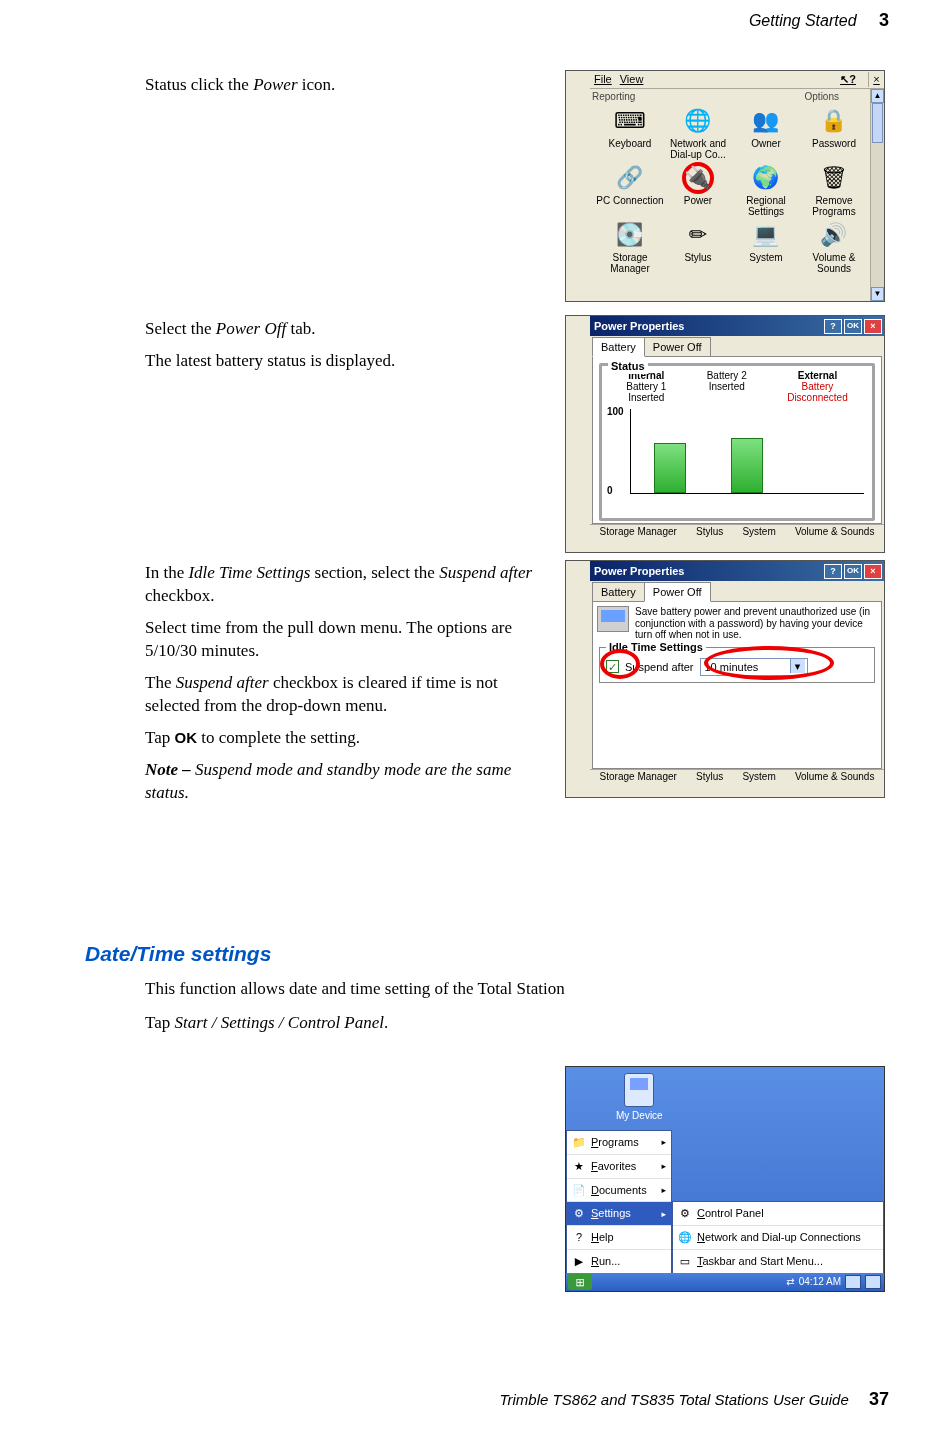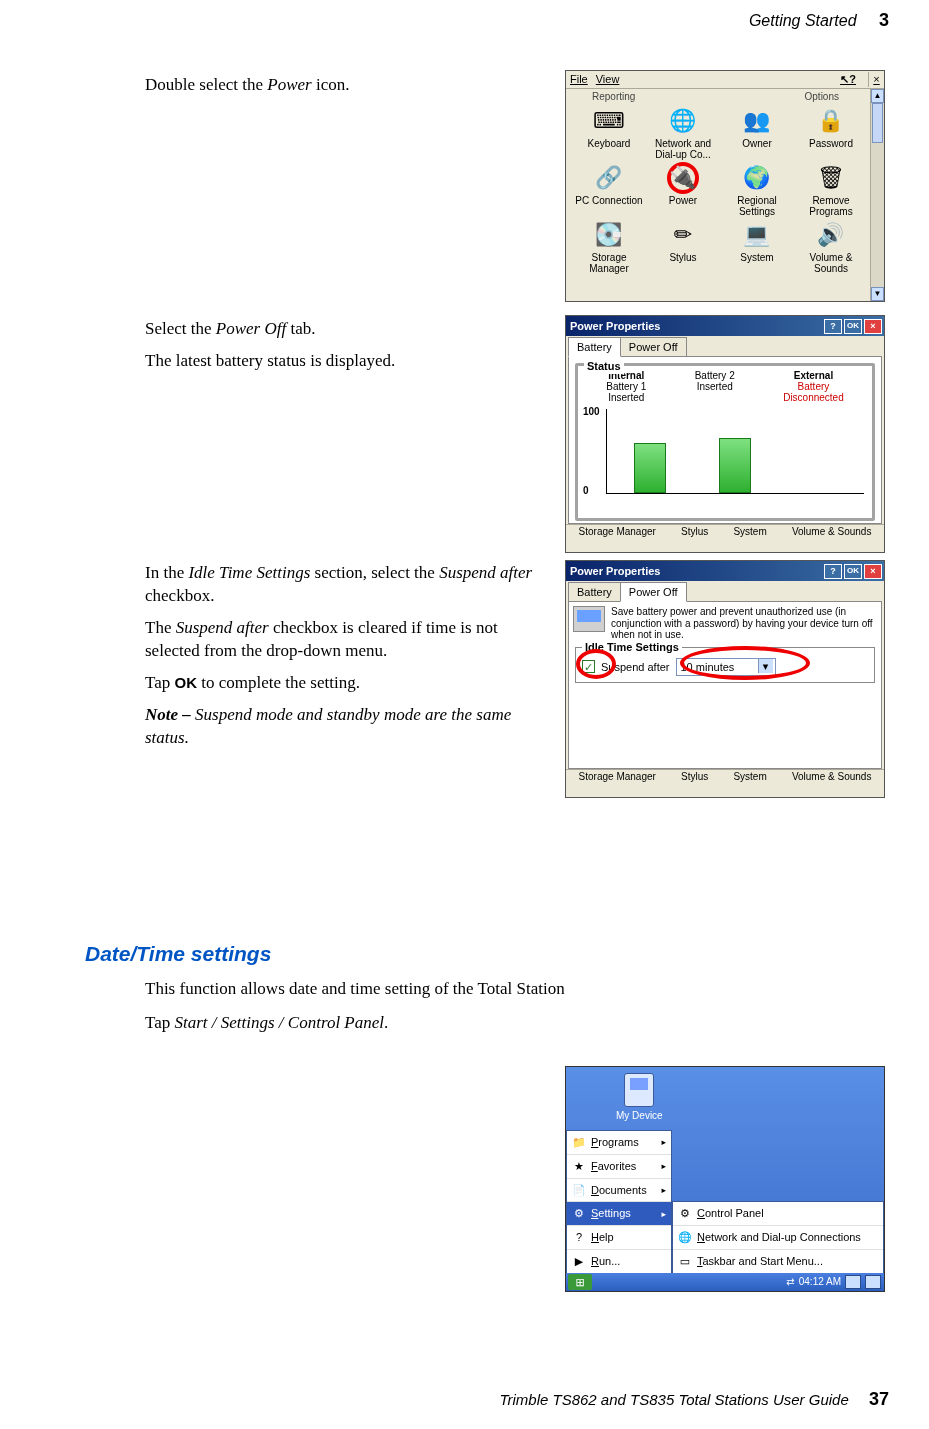--- a/index.html
+++ b/index.html
@@ -39,21 +39,21 @@
     position: absolute;
     left: 85px;
     font-family: Arial, sans-serif;
     font-weight: bold;
     font-style: italic;
     color: #0055c4;
     font-size: 21px;
   }
 
   
-  .shot { position: absolute; border: 1px solid #555; font-family: Tahoma, Arial, sans-serif; font-size: 11px; background: #ece9d8; }
+  .shot { position: absolute; border: 1px solid #555; font-family: Tahoma, Arial, sans-serif; font-size: 11px; background: #ece9d8; padding-left: 24px; }
   .s1 { top: 70px; left: 565px; width: 320px; height: 232px; }
   .menubar { height: 18px; background: #ece9d8; border-bottom: 1px solid #aca899; padding-left: 4px; display: flex; align-items: center; gap: 8px; }
   .menubar span { text-decoration: underline; text-decoration-color: #000; }
   .menubar .help-cursor { margin-left: auto; margin-right: 4px; font-weight: bold; }
   .menubar .close-x { background: #ece9d8; width: 16px; text-align: center; border-left: 1px solid #aca899; }
   .icon-grid { display: grid; grid-template-columns: repeat(4, 1fr); padding: 4px 2px 4px 6px; gap: 2px 0; }
   .icon-cell { text-align: center; font-size: 10px; line-height: 1.05; }
   .icon-cell .glyph { width: 32px; height: 32px; margin: 0 auto 2px; display: flex; align-items: center; justify-content: center; font-size: 22px; }
   .circle-red { border: 4px solid #e00; border-radius: 50%; padding: 2px; }
   .scrollbar-v { position: absolute; top: 18px; right: 0; bottom: 0; width: 14px; background: #dcd8c8; border-left: 1px solid #aca899; }
@@ -93,21 +93,21 @@
 
   .s3 { top: 560px; left: 565px; width: 320px; height: 238px; }
   .desc-row { display: flex; gap: 6px; align-items: flex-start; margin-bottom: 6px; }
   .desc-row .laptop { width: 32px; height: 26px; background: #d0d0d0; border: 1px solid #888; position: relative; flex-shrink: 0; }
   .desc-row .laptop::after { content: ''; position: absolute; top: 3px; left: 3px; right: 3px; height: 12px; background: #6aa0ff; }
   .desc-text { font-size: 10px; line-height: 1.15; }
   .idle-box { border: 1px solid #888; margin: 2px; padding: 10px 6px 6px; position: relative; }
   .idle-title { position: absolute; top: -8px; left: 6px; background: #fff; padding: 0 3px; font-weight: bold; font-size: 11px; }
   .idle-row { display: flex; align-items: center; gap: 6px; position: relative; }
   .chk { width: 13px; height: 13px; border: 1px solid #2a7a2a; background: #fff; display: flex; align-items: center; justify-content: center; color: #2a7a2a; font-size: 11px; flex-shrink: 0; }
-  .sel { border: 1px solid #7a93bc; background: #fff; padding: 1px 16px 1px 4px; font-size: 11px; position: relative; width: 100px; }
+  .sel { border: 1px solid #7a93bc; background: #fff; padding: 1px 16px 1px 4px; font-size: 11px; position: relative; width: 108px; }
   .sel::after { content: '▾'; position: absolute; right: 2px; top: 0; width: 14px; text-align: center; background: #cbe0ff; border-left: 1px solid #7a93bc; }
   .oval-red { position: absolute; border: 4px solid #e00; border-radius: 50%; pointer-events: none; }
 
   
   .s4 { top: 1066px; left: 565px; width: 320px; height: 226px; background: linear-gradient(to bottom, #5a8fe6 0%, #3a6bc8 100%); border: 1px solid #333; }
   .desktop-icon { position: absolute; top: 6px; left: 6px; text-align: center; color: #fff; font-size: 10px; margin-left: 44px; }
   .desktop-icon .gl { width: 30px; height: 34px; background: #dde9ff; border: 1px solid #3a5a9a; margin: 0 auto 2px; border-radius: 3px; position: relative; }
   .desktop-icon .gl::after { content: ''; position: absolute; top: 4px; left: 5px; right: 5px; height: 12px; background: #7aa0ff; }
   .start-col { position: absolute; bottom: 18px; left: 0; width: 106px; background: #fff; border: 1px solid #3a5a9a; border-bottom: none; }
   .menu-row { display: flex; align-items: center; gap: 5px; padding: 4px 5px; font-size: 11px; border-bottom: 1px solid #e0e0e0; position: relative; }
@@ -126,21 +126,21 @@
 </style>
 </head>
 <body>
 
 <div class="header">
   <span>Getting Started</span>
   <span class="chap">3</span>
 </div>
 
 <div class="body-text" style="top:74px">
-  <p><span>Double select the </span><span class="italic">Power</span><span> icon.</span></p>
+  <p><span>Status click the </span><span class="italic">Power</span><span> icon.</span></p>
 </div>
 
 <div class="shot s1">
   <div class="menubar">
     <span>File</span>
     <span>View</span>
     <span class="help-cursor">↖?</span>
     <span class="close-x">×</span>
   </div>
   <div class="cut-label">Reporting</div>
@@ -251,20 +251,21 @@
   <div class="bottom-icons" id="s2-bottom">
       <div>Storage Manager</div>
       <div>Stylus</div>
       <div>System</div>
       <div>Volume &amp; Sounds</div>
     </div>
 </div>
 
 <div class="body-text" style="top:562px">
   <p><span>In the </span><span class="italic">Idle Time Settings</span><span> section, select the </span><span class="italic">Suspend after</span><span> checkbox.</span></p>
+  <p>Select time from the pull down menu. The options are 5/10/30 minutes.</p>
   <p><span>The </span><span class="italic">Suspend after</span><span> checkbox is cleared if time is not selected from the drop-down menu.</span></p>
   <p><span>Tap </span><span class="bold">OK</span><span> to complete the setting.</span></p>
   <p class="italic"><span style="font-weight:bold">Note – </span><span>Suspend mode and standby mode are the same status.</span></p>
 </div>
 
 <div class="shot s3">
   <div class="titlebar">
     <span>Power Properties</span>
     <span class="spacer"></span>
     <span class="tb-btn tb-help">?</span>

